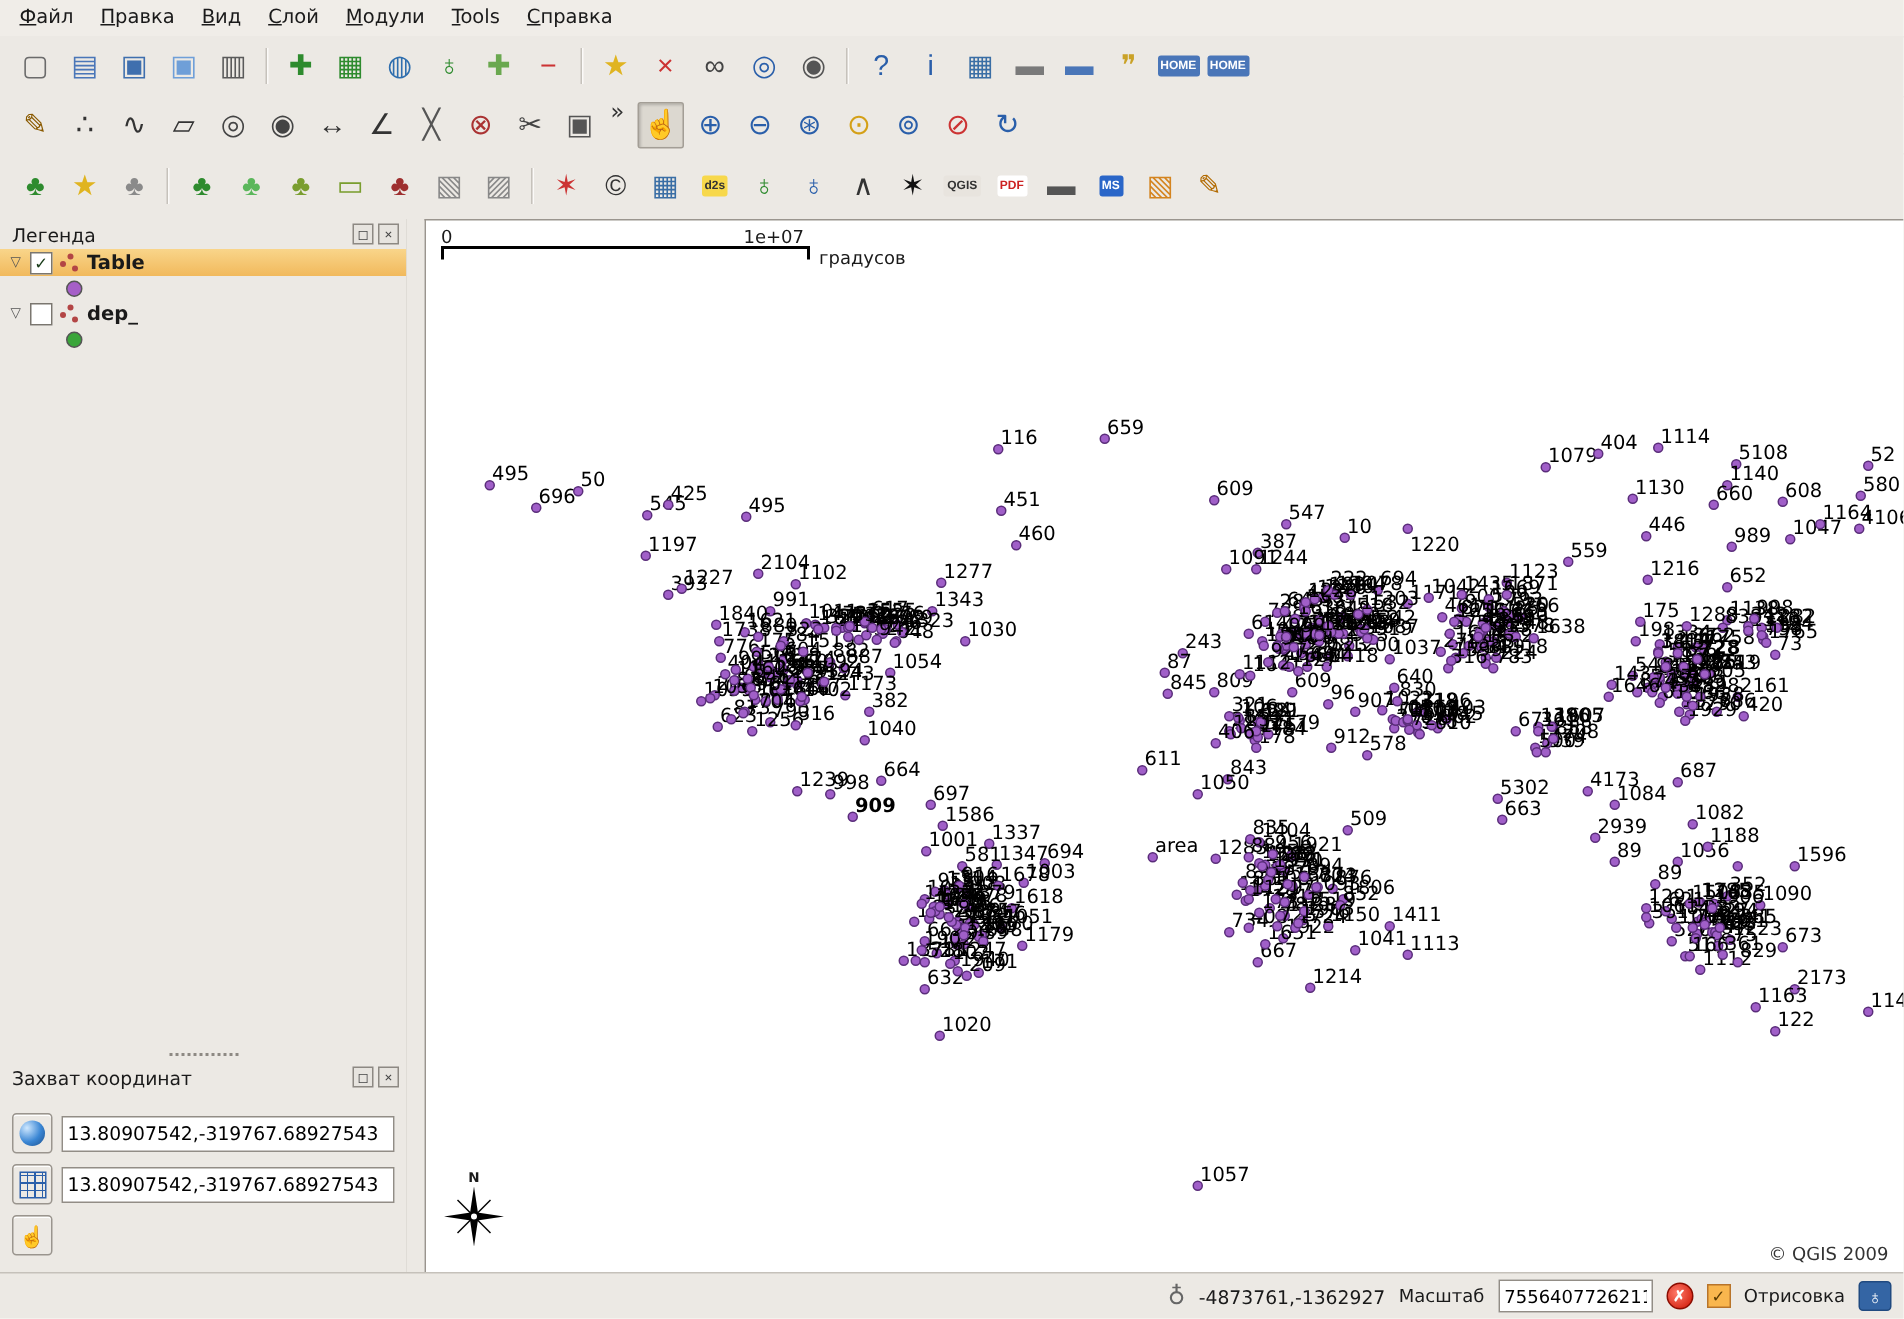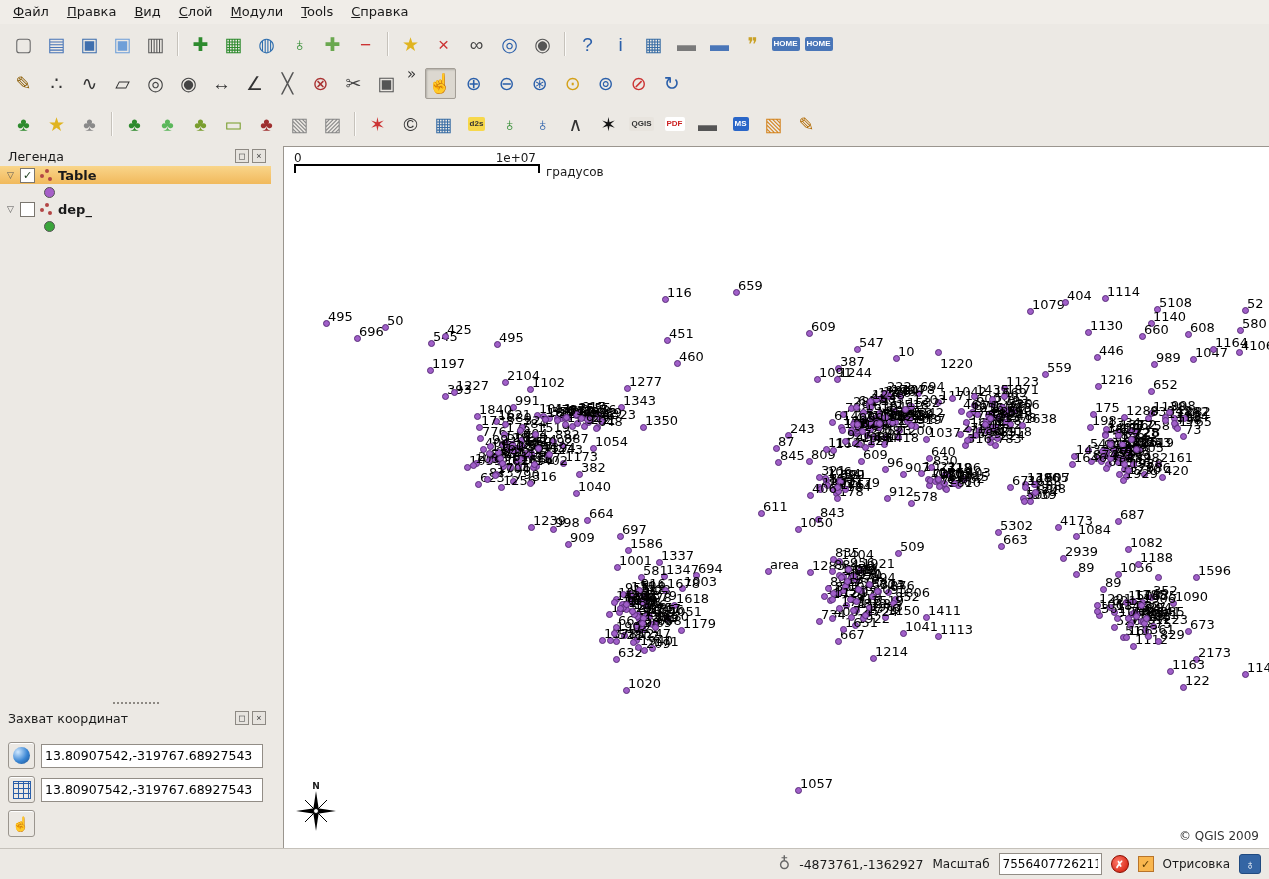--- a/index.html
+++ b/index.html
@@ -434,35 +434,35 @@
       <div class="pt-label" style="left: 248px; top: 229px;">1102</div>
       <div class="pt" style="left: 226px; top: 257px; background: rgb(160, 95, 200);"></div>
       <div class="pt-label" style="left: 231px; top: 247px;">991</div>
       <div class="pt" style="left: 250px; top: 265px; background: rgb(160, 95, 200);"></div>
       <div class="pt-label" style="left: 255px; top: 255px;">1011</div>
       <div class="pt" style="left: 340px; top: 238px; background: rgb(160, 95, 200);"></div>
       <div class="pt-label" style="left: 345px; top: 228px;">1277</div>
       <div class="pt" style="left: 334px; top: 257px; background: rgb(160, 95, 200);"></div>
       <div class="pt-label" style="left: 339px; top: 247px;">1343</div>
       <div class="pt" style="left: 356px; top: 277px; background: rgb(160, 95, 200);"></div>
-      <div class="pt-label" style="left: 361px; top: 267px;">1350</div>
+      <div class="pt-label" style="left: 361px; top: 267px;">1030</div>
       <div class="pt" style="left: 306px; top: 298px; background: rgb(160, 95, 200);"></div>
       <div class="pt-label" style="left: 311px; top: 288px;">1054</div>
       <div class="pt" style="left: 276px; top: 313px; background: rgb(160, 95, 200);"></div>
       <div class="pt-label" style="left: 281px; top: 303px;">1173</div>
       <div class="pt" style="left: 292px; top: 324px; background: rgb(160, 95, 200);"></div>
       <div class="pt-label" style="left: 297px; top: 314px;">382</div>
       <div class="pt" style="left: 289px; top: 343px; background: rgb(160, 95, 200);"></div>
       <div class="pt-label" style="left: 294px; top: 333px;">1040</div>
       <div class="pt" style="left: 244px; top: 377px; background: rgb(160, 95, 200);"></div>
       <div class="pt-label" style="left: 249px; top: 367px;">1239</div>
       <div class="pt" style="left: 266px; top: 379px; background: rgb(160, 95, 200);"></div>
       <div class="pt-label" style="left: 271px; top: 369px;">998</div>
       <div class="pt" style="left: 281px; top: 394px; background: rgb(160, 95, 200);"></div>
-      <div class="pt-label" style="left: 286px; top: 384px;">909</div>
+      <div class="pt-label" style="left: 286px; top: 384px; font-weight: bold;">909</div>
       <div class="pt" style="left: 300px; top: 370px; background: rgb(160, 95, 200);"></div>
       <div class="pt-label" style="left: 305px; top: 360px;">664</div>
       <div class="pt" style="left: 333px; top: 386px; background: rgb(160, 95, 200);"></div>
       <div class="pt-label" style="left: 338px; top: 376px;">697</div>
       <div class="pt" style="left: 341px; top: 400px; background: rgb(160, 95, 200);"></div>
       <div class="pt-label" style="left: 346px; top: 390px;">1586</div>
       <div class="pt" style="left: 330px; top: 417px; background: rgb(160, 95, 200);"></div>
       <div class="pt-label" style="left: 335px; top: 407px;">1001</div>
       <div class="pt" style="left: 372px; top: 412px; background: rgb(160, 95, 200);"></div>
       <div class="pt-label" style="left: 377px; top: 402px;">1337</div>

